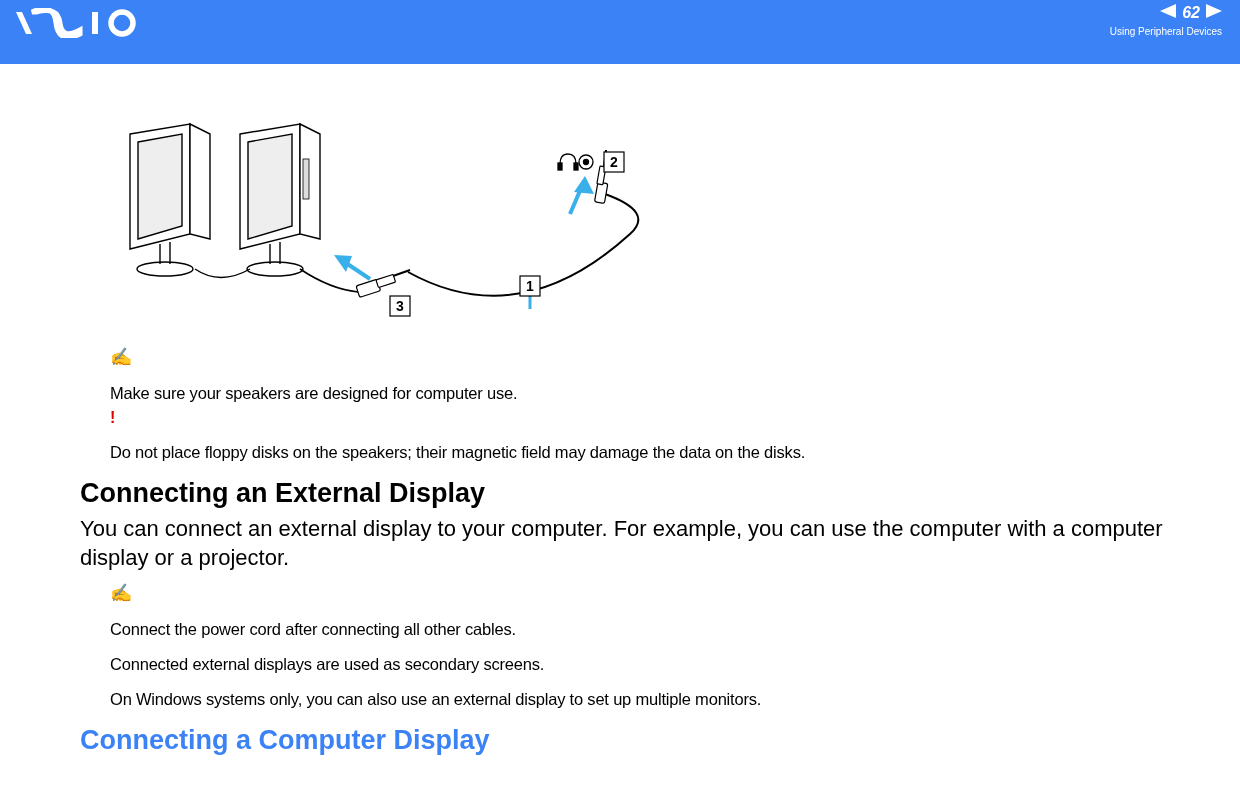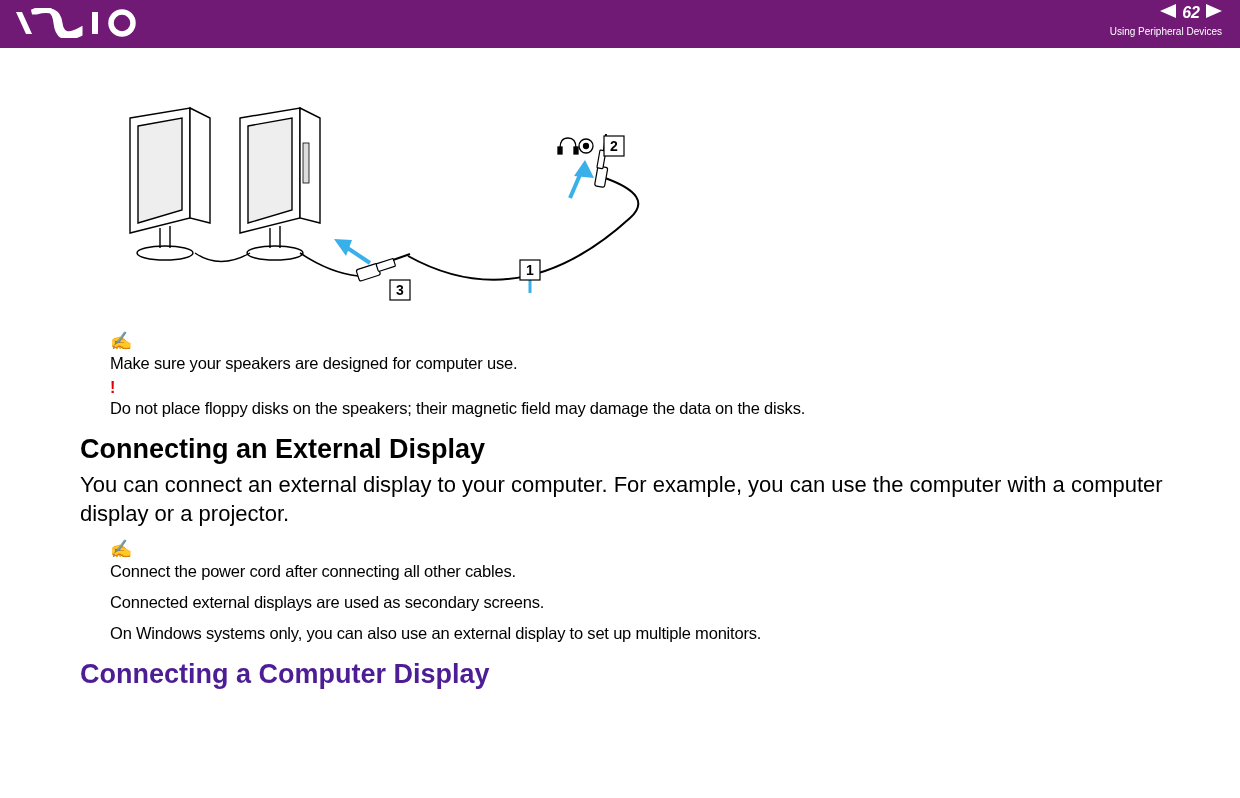--- a/index.html
+++ b/index.html
@@ -1,33 +1,33 @@
 <!DOCTYPE html>
 <html><head>
 <meta charset="utf-8">
 <style>
   * { box-sizing: border-box; margin: 0; padding: 0; }
   html, body { width: 1240px; height: 798px; font-family: Arial, Helvetica, sans-serif; background: #fff; color: #000; }
-  .header { background: #701a75; color: #fff; height: 48px; width: 100%; position: relative; }
+  .header { background: #3b82f6; color: #fff; height: 64px; width: 100%; position: relative; }
   .logo { position: absolute; left: 14px; top: 8px; }
   .logo svg { height: 30px; }
   .page-nav { position: absolute; right: 18px; top: 4px; text-align: right; }
   .nav-row { display: flex; align-items: center; justify-content: flex-end; gap: 6px; }
   .nav-arrow { cursor: pointer; }
   .page-num { font-style: italic; font-weight: bold; font-size: 16px; }
   .section-name { font-size: 10px; margin-top: 4px; }
   .content { padding: 20px 40px 0 80px; }
   .illustration { margin: 30px 0 18px 20px; }
   .note-block { margin: 6px 0 6px 30px; }
   .note-icon { font-size: 18px; }
   .note-icon.warn { color: #d00; font-weight: bold; font-size: 16px; }
-  .note-text { font-size: 16.5px; font-family: "Helvetica Neue", Arial, sans-serif; font-stretch: condensed; letter-spacing: -0.1px; margin-top: 2px; }
+  .note-text { font-size: 16.5px; font-family: "Helvetica Neue", Arial, sans-serif; font-stretch: condensed; letter-spacing: -0.1px; margin-top: 16px; }
   .cond { font-family: "Arial Narrow", "Helvetica Neue", Arial, sans-serif; letter-spacing: -0.2px; }
   h2.section { font-size: 27px; font-weight: bold; margin: 16px 0 6px 0; }
-  h2.section.blue { color: #4c1d95; }
+  h2.section.blue { color: #3b82f6; }
   p.body { font-size: 22px; line-height: 1.3; margin: 4px 0 10px 0; }
   .sub-note { margin: 6px 0 6px 30px; }
   .sub-note .note-text { margin-bottom: 12px; }
   .callout-box { stroke:#000; stroke-width:1.2; fill:#fff; }
   .callout-num { font-family: Arial; font-weight:bold; font-size:14px; }
 </style>
 </head>
 <body>
 
 <div class="header">

